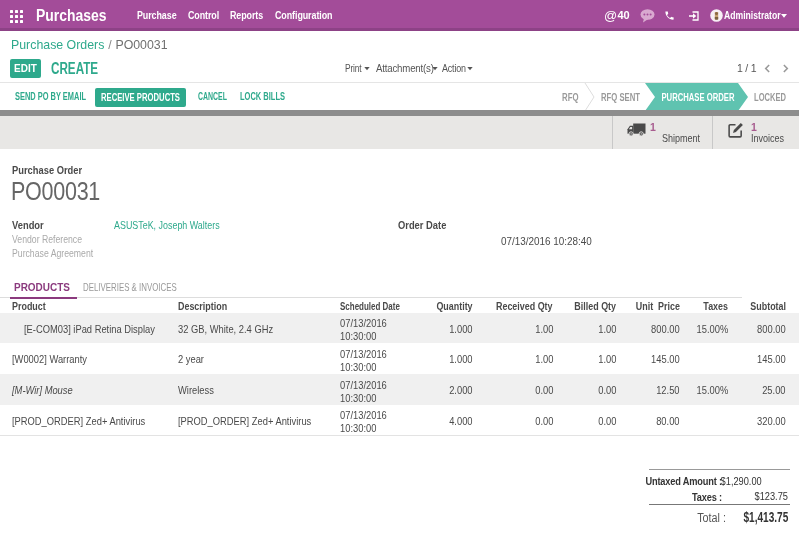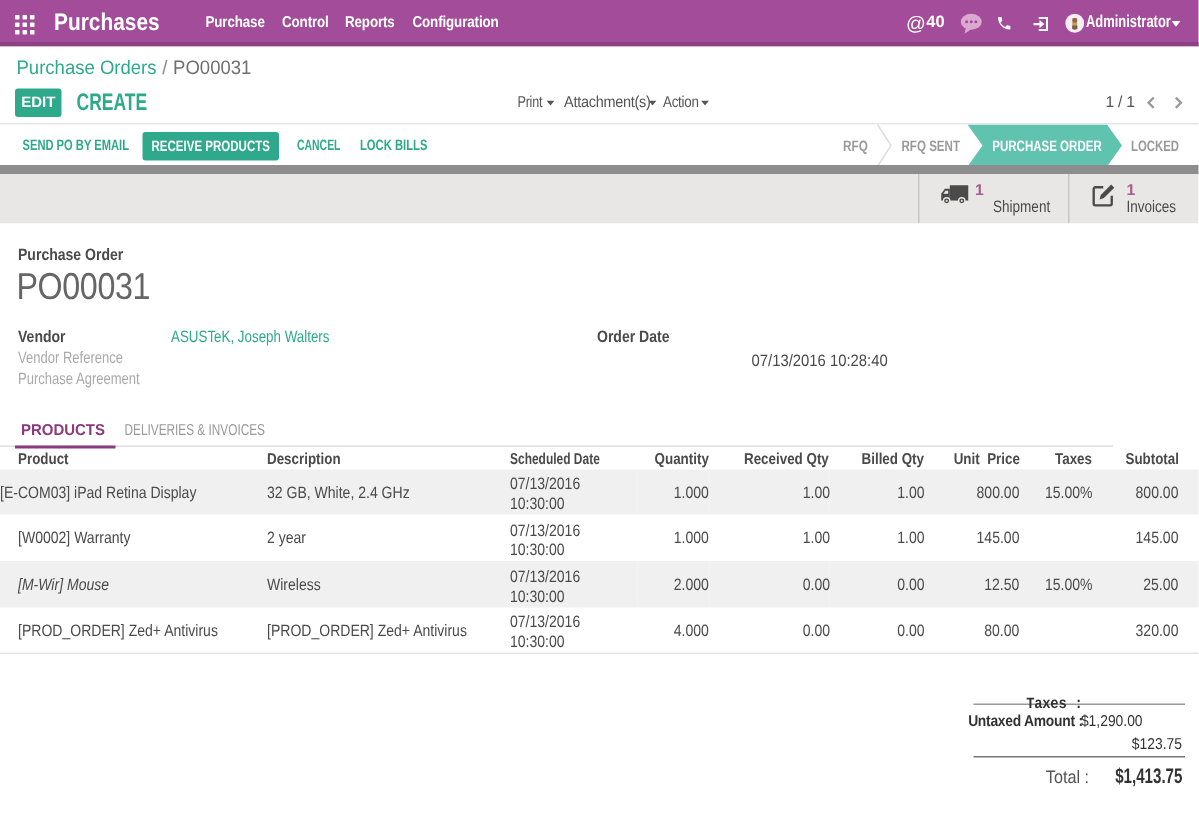--- a/index.html
+++ b/index.html
@@ -218,21 +218,21 @@
     <th class="l"><span class="k" style="transform:scaleX(0.76);">Scheduled Date</span></th>
     <th class="r"><span class="kr">Quantity</span></th>
     <th class="r"><span class="kr">Received Qty</span></th>
     <th class="r"><span class="kr">Billed Qty</span></th>
     <th class="r"><span class="kr">Unit&nbsp; Price</span></th>
     <th class="r"><span class="kr">Taxes</span></th>
     <th class="r"><span class="kr">Subtotal</span></th>
     <th></th>
   </tr>
   <tr class="odd">
-    <td class="l" style="padding-left:0;"><span class="k">[E-COM03] iPad Retina Display</span></td>
+    <td class="l" style="padding-left:24px;"><span class="k">[E-COM03] iPad Retina Display</span></td>
     <td class="l"><span class="k">32 GB, White, 2.4 GHz</span></td>
     <td class="l sd"><span class="k">07/13/2016<br>10:30:00</span></td>
     <td class="r"><span class="kr">1.000</span></td>
     <td class="r"><span class="kr">1.00</span></td>
     <td class="r"><span class="kr">1.00</span></td>
     <td class="r"><span class="kr">800.00</span></td>
     <td class="r"><span class="kr">15.00%</span></td>
     <td class="r"><span class="kr">800.00</span></td>
     <td></td>
   </tr>
@@ -271,17 +271,17 @@
     <td class="r"></td>
     <td class="r"><span class="kr">320.00</span></td>
     <td></td>
   </tr>
 </tbody>
   </table>
 
 <div class="totline" style="top:469px; background:#999;"></div>
 <div class="totlbl" style="top:475px; left:600px; width:122px;"><span class="kr" style="transform:scaleX(0.88);">Untaxed Amount :</span></div>
 <div class="totval" style="top:475px; left:688px; width:100px;text-align:center;"><span class="kr" style="transform:scaleX(0.88);">$1,290.00</span></div>
-<div class="totlbl" style="top:464px; left:600px; width:122px;font-family:Liberation Mono, monospace;"><span class="kr" style="transform:scaleX(0.88);">Taxes :</span></div>
+<div class="totlbl" style="top:491px; left:600px; width:122px;"><span class="kr" style="transform:scaleX(0.88);">Taxes :</span></div>
 <div class="totval" style="top:490px; left:688px; width:100px;"><span class="kr" style="transform:scaleX(0.88);">$123.75</span></div>
 <div class="totline" style="top:504px; background:#777;"></div>
 <div class="totval" style="top:511px; left:600px; width:126px; color:#555; font-size:12px;"><span class="kr" style="transform:scaleX(0.9);">Total :</span></div>
 <div class="totval" style="top:509px; left:650px; width:138px; font-weight:bold; font-size:14px; color:#333;"><span class="kr" style="transform:scaleX(0.72);">$1,413.75</span></div>
 
 </body></html>

